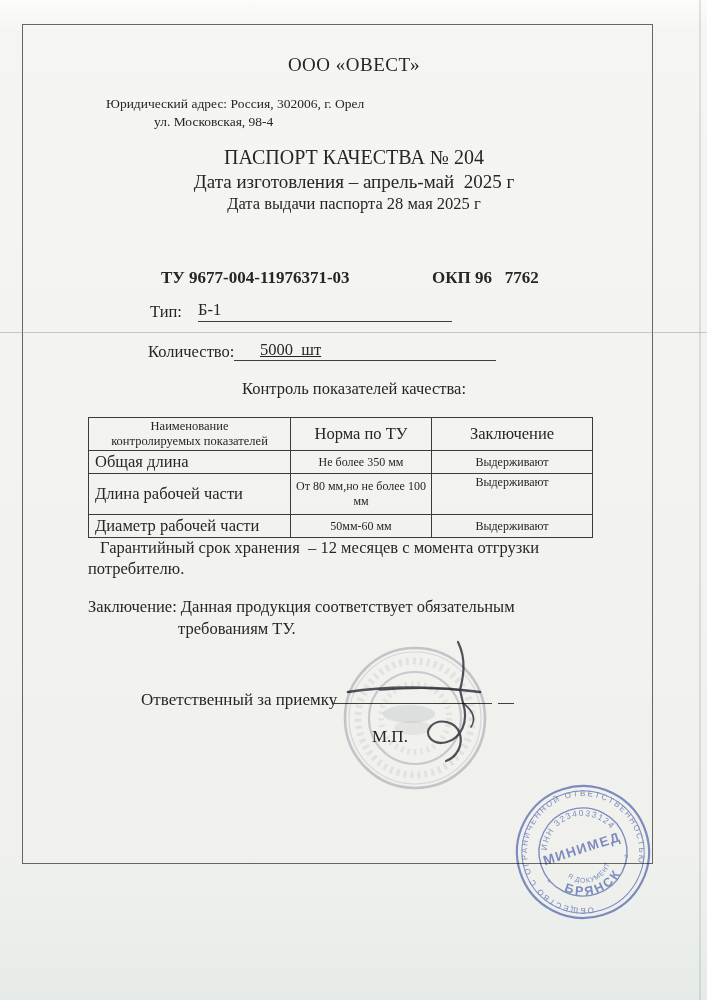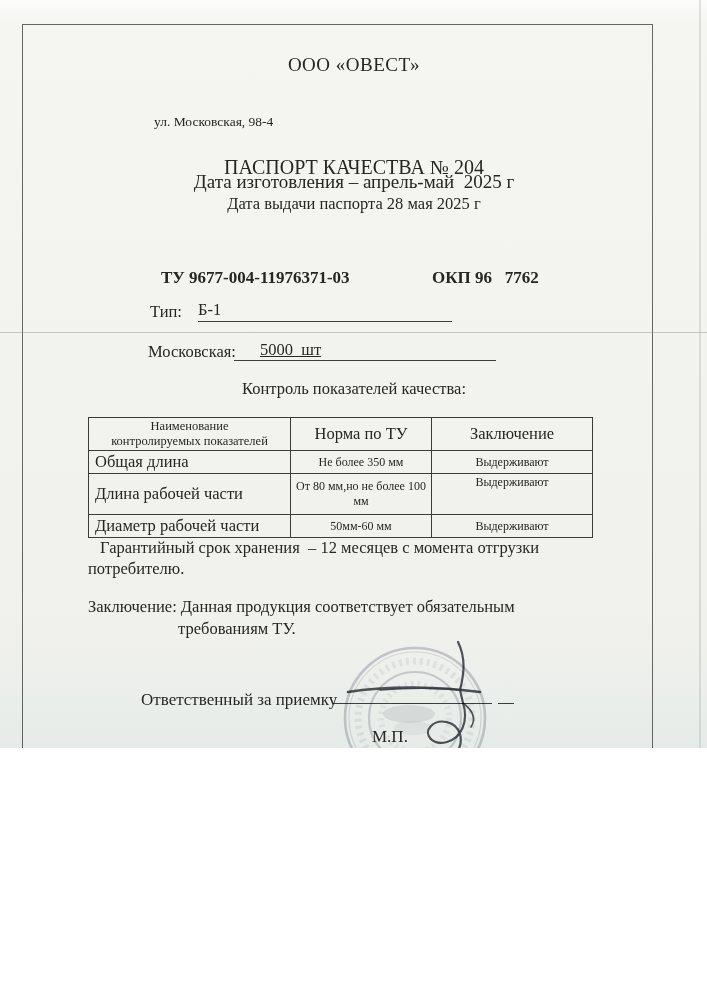--- a/index.html
+++ b/index.html
@@ -1,29 +1,29 @@
 <!DOCTYPE html>
 <html><head>
 <meta charset="utf-8">
 <style>
   html,body{margin:0;padding:0;background:#ffffff;}
   .page{
-    position:relative;width:707px;height:748px;overflow:hidden;
+    position:relative;width:707px;height:1000px;overflow:hidden;
     font-family:"Liberation Serif",serif;color:#262624;
     background:linear-gradient(180deg,#fcfcfb 0%,#f5f5f2 3%,#f2f2ef 55%,#f0f1ed 85%,#eaeeea 94%,#e7ebe7 100%);
   }
   .abs{position:absolute;white-space:pre;}
   .ctr{left:4px;width:700px;text-align:center;}
   .frame{position:absolute;left:22px;top:24px;width:629px;height:838px;border:1px solid rgba(62,62,58,.78);}
   .foldline{position:absolute;left:0;top:332px;width:707px;height:1px;background:rgba(145,145,138,.45);}
   .scanline{position:absolute;left:699px;top:0;width:2px;height:1000px;background:rgba(160,168,160,.30);}
   .company{top:54px;font-size:19px;letter-spacing:.5px;}
   .addr1{left:106px;top:96px;font-size:13.5px;}
   .addr2{left:154px;top:114px;font-size:13.5px;}
-  .title{top:156px;font-size:20px;}
+  .title{top:146px;font-size:20px;}
   .made{top:171px;font-size:19px;}
   .issued{top:194px;font-size:16.5px;}
   .product{top:226px;font-size:17px;font-weight:bold;font-style:italic;}
   .tu{left:161px;top:268px;font-size:17px;font-weight:bold;}
   .okp{left:432px;top:268px;font-size:17px;font-weight:bold;}
   .typelabel{left:150px;top:302px;font-size:16.5px;}
   .uline{border-bottom:1.4px solid #3e3e3c;}
   .typeline{left:198px;top:300px;width:254px;height:21px;text-align:left;font-size:16.5px;}
   .qtylabel{left:148px;top:342px;font-size:16.5px;}
   .qtyline{left:234px;top:340px;width:262px;height:21px;font-size:16.5px;padding-left:26px;box-sizing:border-box;text-decoration:underline;}
@@ -50,34 +50,35 @@
 </head>
 <body>
 
 <div class="page">
 
   <div class="frame"></div>
   <div class="foldline"></div>
   <div class="scanline"></div>
 
   <div class="abs ctr company">ООО «ОВЕСТ»</div>
+  <div class="abs addr1">Юридический адрес: Россия, 302006, г. Орел</div>
   <div class="abs addr2">ул. Московская, 98-4</div>
 
   <div class="abs ctr title">ПАСПОРТ КАЧЕСТВА № 204</div>
   <div class="abs ctr made">Дата изготовления – апрель-май  2025 г</div>
   <div class="abs ctr issued">Дата выдачи паспорта 28 мая 2025 г</div>
 
 
   <div class="abs tu">ТУ 9677-004-11976371-03</div>
   <div class="abs okp">ОКП 96   7762</div>
 
   <div class="abs typelabel">Тип:</div>
   <div class="abs uline typeline"><span>Б-1</span></div>
 
-  <div class="abs qtylabel">Московская:</div>
+  <div class="abs qtylabel">Количество:</div>
   <div class="abs uline qtyline"><span>5000  шт</span></div>
 
   <div class="abs ctr caption">Контроль показателей качества:</div>
 
   <table class="qtable">
     <colgroup>
         <col style="width:202px">
         <col style="width:141px">
         <col style="width:161px">
       </colgroup>

